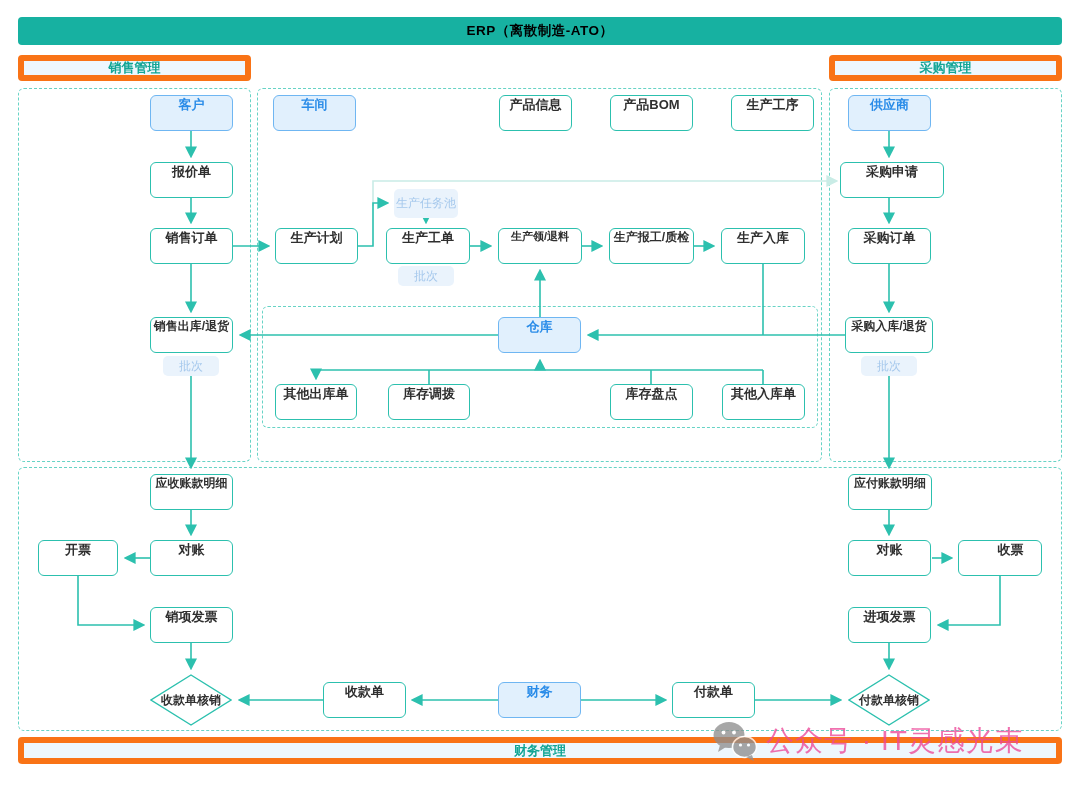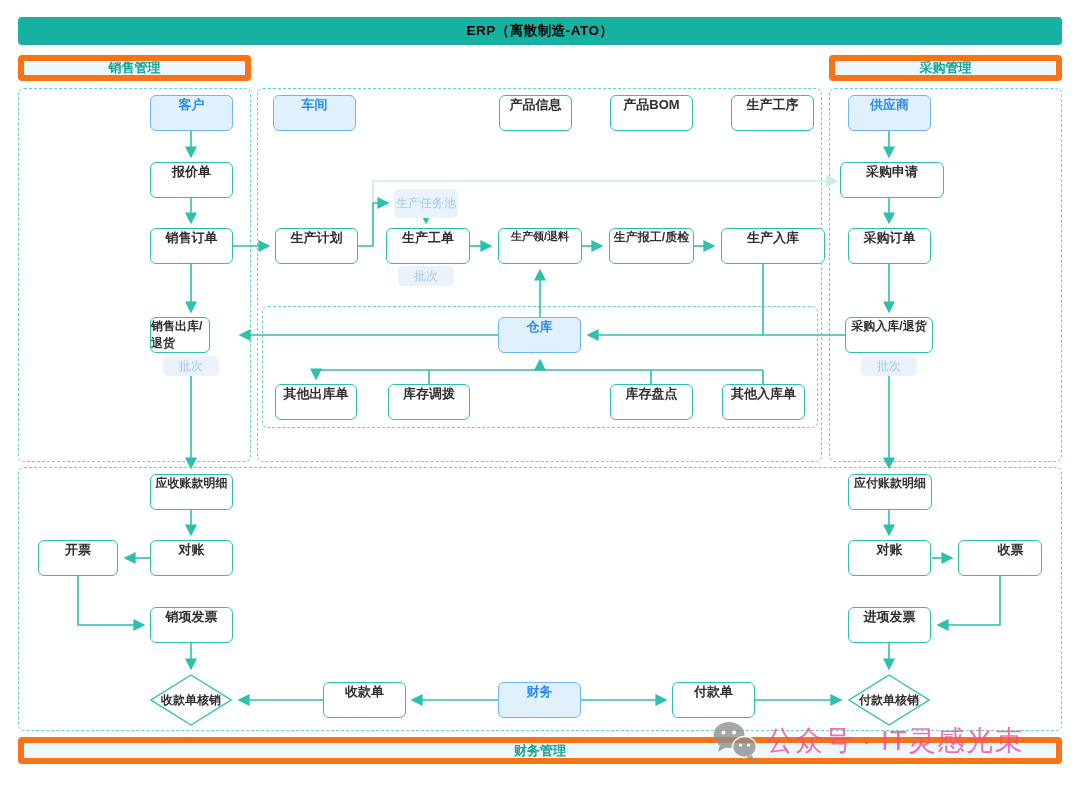--- a/index.html
+++ b/index.html
@@ -132,21 +132,21 @@
 
   <div class="box blue" style="left:150px;top:95px;width:83px;">
       <span>客户</span>
     </div>
   <div class="box" style="left:150px;top:162px;width:83px;">
       <span>报价单</span>
     </div>
   <div class="box" style="left:150px;top:228px;width:83px;">
       <span>销售订单</span>
     </div>
-  <div class="box" style="left:150px;top:317px;width:60px;font-size:12px;">
+  <div class="box" style="left:150px;top:317px;width:83px;font-size:12px;">
       <span>销售出库/退货</span>
     </div>
   <div class="box" style="left:150px;top:474px;width:83px;font-size:12px;">
       <span>应收账款明细</span>
     </div>
   <div class="box" style="left:150px;top:540px;width:83px;">
       <span>对账</span>
     </div>
   <div class="box" style="left:38px;top:540px;width:80px;">
       <span>开票</span>
@@ -173,21 +173,21 @@
     </div>
   <div class="box" style="left:386px;top:228px;width:84px;">
       <span>生产工单</span>
     </div>
   <div class="box" style="left:498px;top:228px;width:84px;font-size:11px;">
       <span>生产领/退料</span>
     </div>
   <div class="box" style="left:609px;top:228px;width:85px;font-size:12px;">
       <span>生产报工/质检</span>
     </div>
-  <div class="box" style="left:721px;top:228px;width:104px;">
+  <div class="box" style="left:721px;top:228px;width:84px;">
       <span>生产入库</span>
     </div>
 
   <div class="box blue" style="left:498px;top:317px;width:83px;">
       <span>仓库</span>
     </div>
   <div class="box" style="left:275px;top:384px;width:82px;">
       <span>其他出库单</span>
     </div>
   <div class="box" style="left:388px;top:384px;width:82px;">

